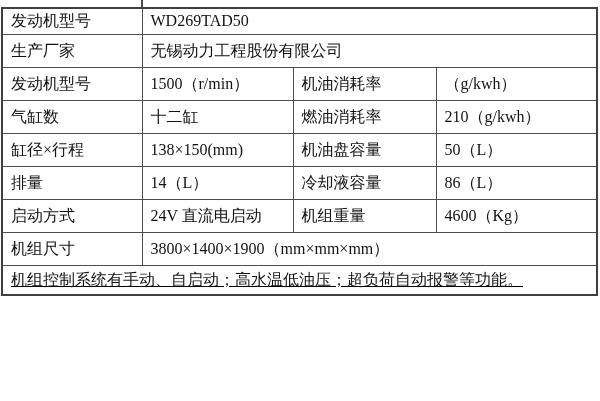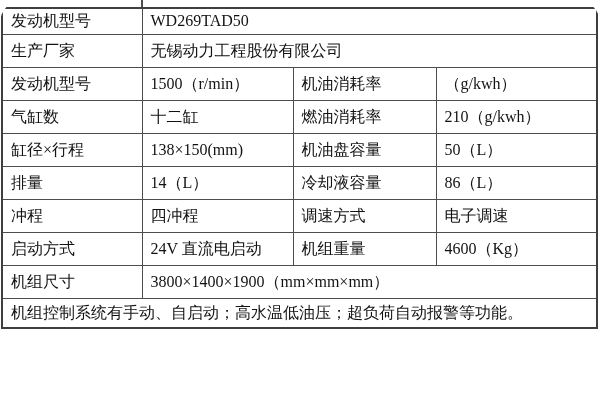--- a/index.html
+++ b/index.html
@@ -3,21 +3,20 @@
 <meta charset="utf-8">
 <style>
   html, body { margin: 0; padding: 0; background: #ffffff; }
   .page {
     position: relative;
     width: 600px;
     height: 401px;
     background: #ffffff;
     font-family: "Liberation Serif", "DejaVu Serif", serif;
     overflow: hidden;
-    border-radius: 23px;
   }
   table.spec {
     position: absolute;
     left: 1px;
     top: 7px;
     width: 595px;
     border-collapse: collapse;
     table-layout: fixed;
     border: 2px solid #3f3f3f;
   }
@@ -26,21 +25,21 @@
     font-size: 16px;
     color: #121212;
     padding: 0 2px 0 8px;
     vertical-align: middle;
     white-space: nowrap;
     overflow: hidden;
     line-height: 1.1;
   }
   tr.row { height: 33px; }
   tr.row-first { height: 26px; }
-  tr.row-last { height: 30px; }
+  tr.row-last { height: 30px; text-decoration: underline; }
   col.c1 { width: 140px; }
   col.c2 { width: 151px; }
   col.c3 { width: 143px; }
   col.c4 { width: 161px; }
   .top-tick {
     position: absolute;
     left: 141px;
     top: 0;
     width: 2px;
     height: 8px;
@@ -94,26 +93,20 @@
       <td>50（L）</td>
     </tr>
 
     <tr class="row">
       <td>排量</td>
       <td>14（L）</td>
       <td>冷却液容量</td>
       <td>86（L）</td>
     </tr>
 
-    <tr class="row">
-      <td>冲程</td>
-      <td>四冲程</td>
-      <td>调速方式</td>
-      <td>电子调速</td>
-    </tr>
 
 
     <tr class="row">
       <td>启动方式</td>
       <td>24V 直流电启动</td>
       <td>机组重量</td>
       <td>4600（Kg）</td>
     </tr>
 
     <tr class="row">

